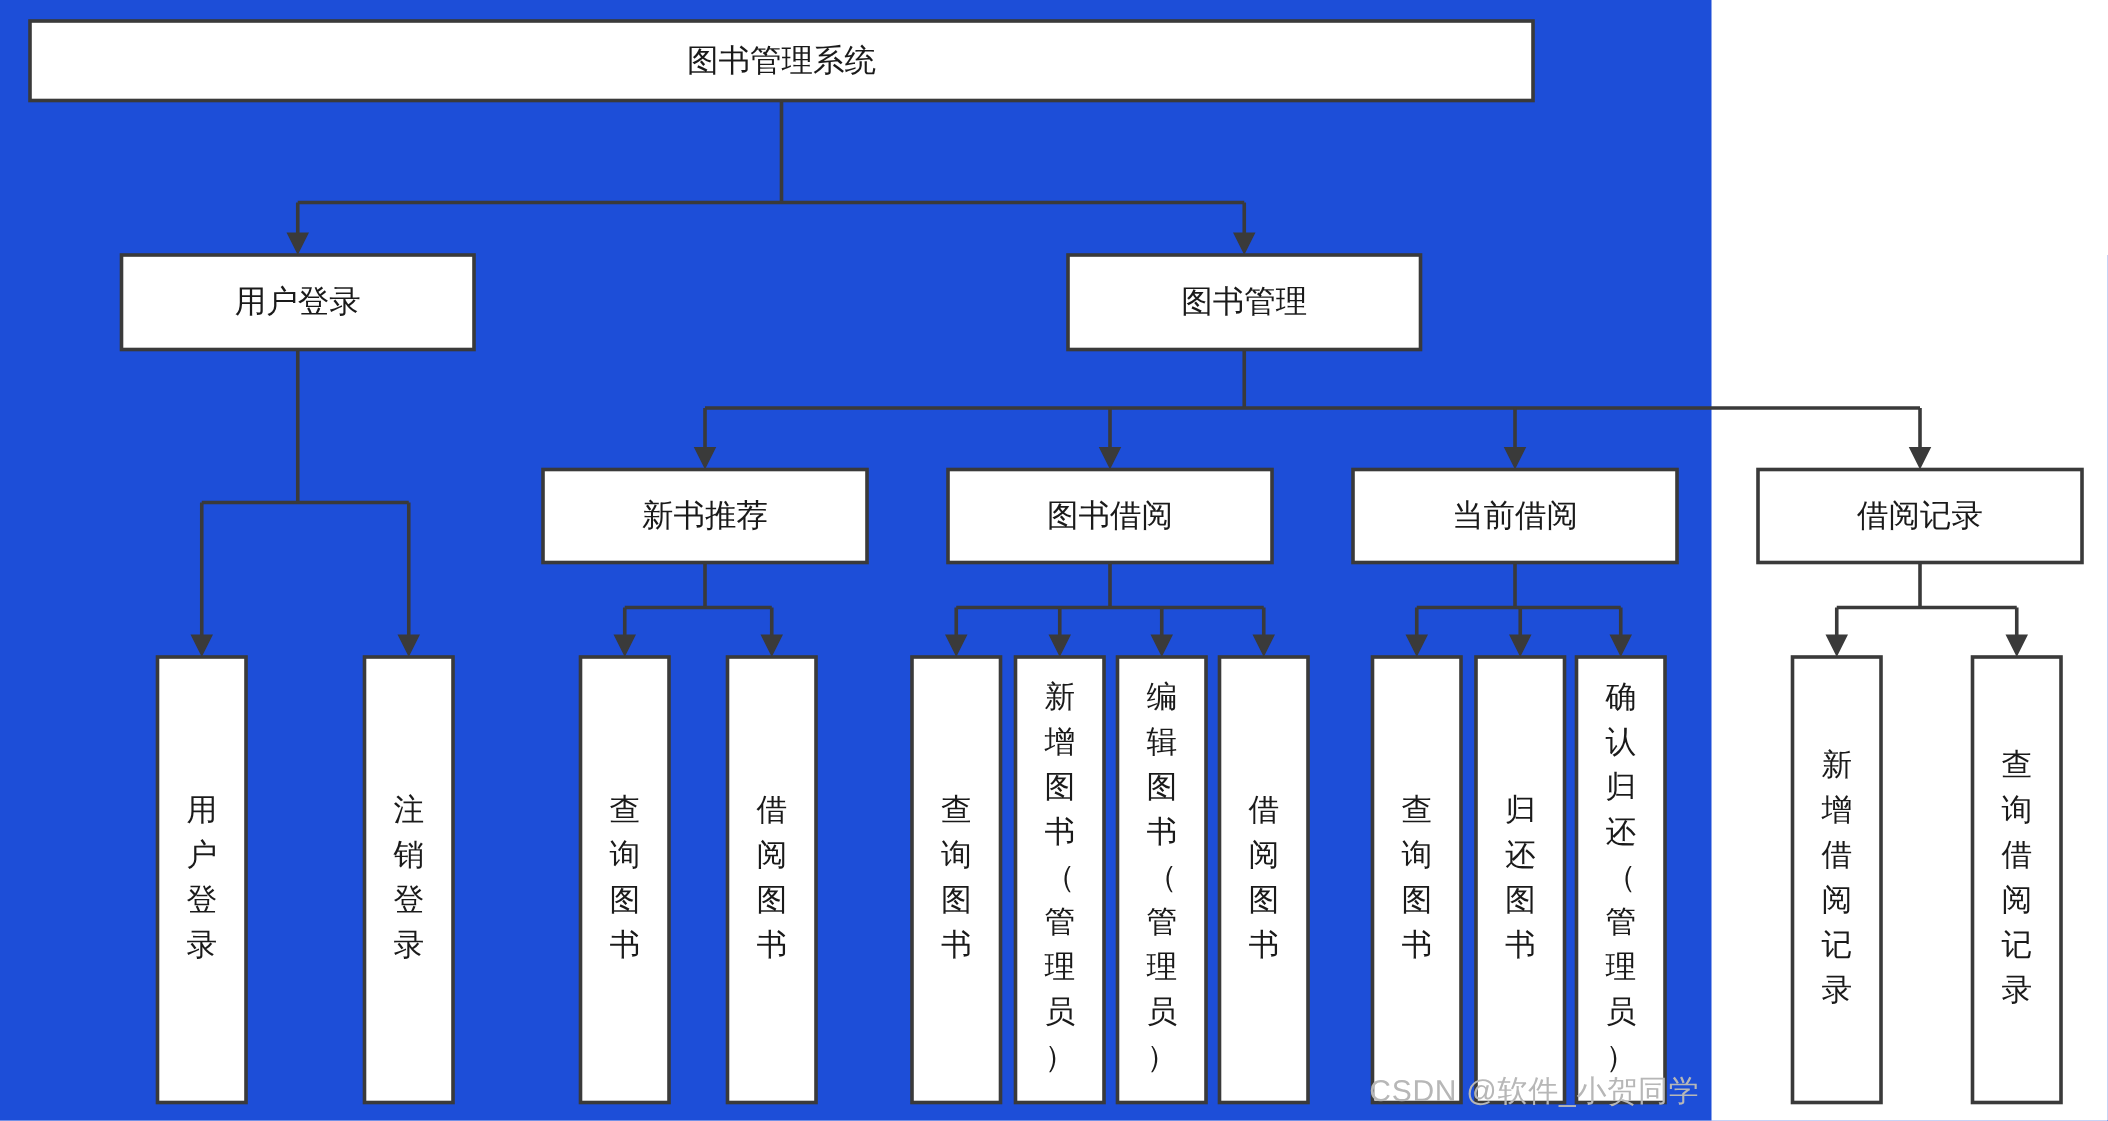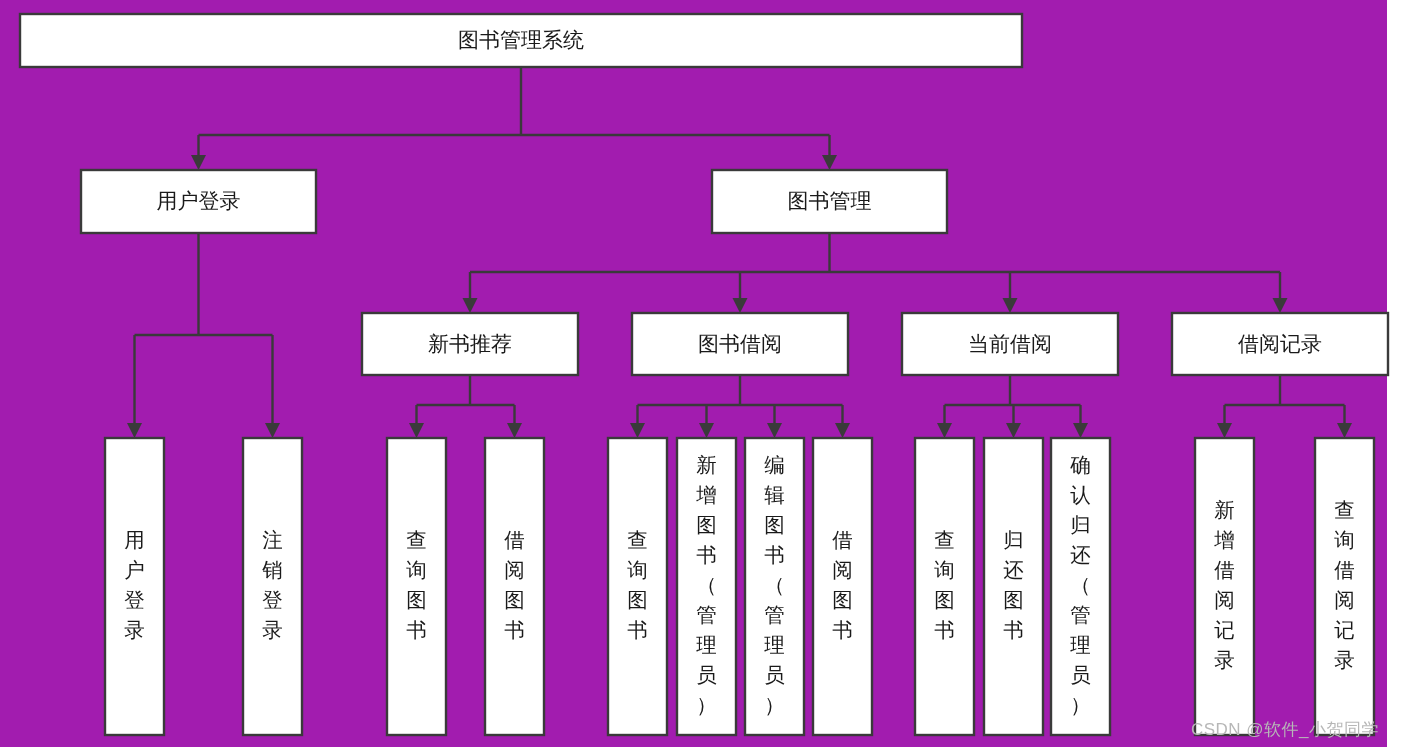--- a/index.html
+++ b/index.html
@@ -9,23 +9,23 @@
     background: #ffffff;
   }
   body {
     width: 1405px;
     height: 747px;
     font-family: "Liberation Sans", "DejaVu Sans", sans-serif;
     overflow: hidden;
   }
   #diagram-root {
     position: relative;
-    width: 1387px;
+    width: 1141px;
     height: 747px;
-    background: #a21caf;
+    background: #1d4ed8;
     text-decoration: underline;
   }
   svg#diagram-canvas {
     position: absolute;
     left: 0;
     top: 0;
     width: 1405px;
     height: 747px;
     display: block;
   }
@@ -58,21 +58,21 @@
     font-size: 20.5px;
     text-anchor: middle;
     dominant-baseline: middle;
     white-space: pre;
   }
   .watermark-text {
     position: absolute;
     right: 8px;
     bottom: 6px;
     font-family: "Liberation Sans", "DejaVu Sans", sans-serif;
-    font-size: 17px;
+    font-size: 20px;
     color: #b7b7b7;
     letter-spacing: 0.5px;
     user-select: none;
     white-space: nowrap;
   }
 </style>
 </head>
 <body>
 
 <div id="diagram-root">

